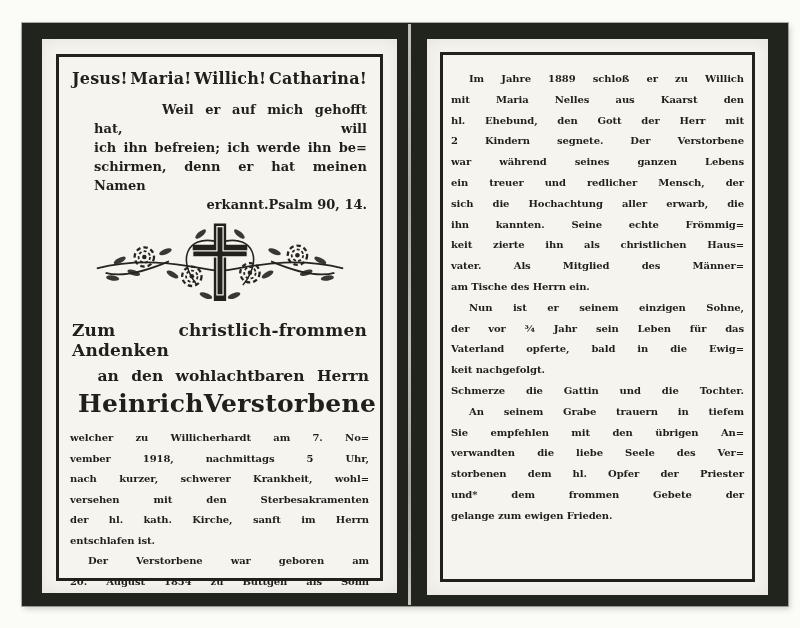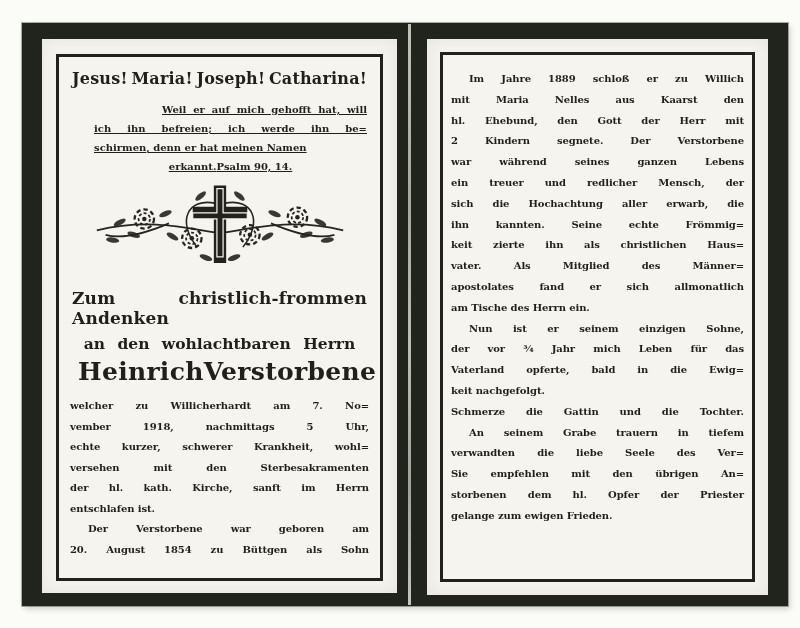--- a/index.html
+++ b/index.html
@@ -29,34 +29,34 @@
   }
   .left  .frame { inset:15px 14px 12px 14px; padding:6px 11px 0 11px; }
   .right .frame { inset:13px 13px 13px 13px; padding:14px 8px 0 8px; }
 
   .invocation {
     display:flex; justify-content:space-between; align-items:baseline;
     font-weight:700; font-size:16px; letter-spacing:.2px;
     margin:6px 2px 10px 2px;
   }
   .quote {
-    margin:12px 2px 0 24px; font-weight:700; font-size:10px; line-height:19px;text-decoration:underline;
+    margin:12px 2px 0 24px; font-weight:700; font-size:13px; line-height:19px;
   }
   .quote .tline-first { text-indent:68px; }
-  .quote-last { display:flex; justify-content:center; }
+  .quote-last { display:flex; justify-content:flex-end; }
 
   .ornament { margin-top:6px; text-align:center; line-height:0; }
 
   .h-memorial {
-    margin:18px 2px 0 2px; font-weight:700; font-size:17px;
+    margin:12px 2px 0 2px; font-weight:700; font-size:17px;
     text-align:justify; text-align-last:justify; letter-spacing:.2px;
   }
   .h-honorific {
     margin:6px 0 0 0; font-weight:700; font-size:15.5px;
-    text-align:center; word-spacing:7px;
+    text-align:right; word-spacing:7px;
   }
   .name-line {
     display:flex; justify-content:space-between; align-items:flex-start;
     margin:4px 8px 0 8px; font-weight:700; font-size:25px; letter-spacing:.3px;
   }
 
   .para { font-weight:700; letter-spacing:-.1px; }
   .left  .para { font-size:10px; line-height:20.5px; margin-top:10px; }
   .left  .para + .para { margin-top:0; }
   .right .para { font-size:10px; line-height:20.8px; }
@@ -70,21 +70,21 @@
 
 <div class="card">
   <div class="fold-line"></div>
 
   <section class="panel left">
     <div class="frame">
 
       <div class="invocation">
         <span>Jesus!</span>
         <span>Maria!</span>
-        <span>Joseph!</span>
+        <span>Willich!</span>
         <span>Catharina!</span>
       </div>
 
       <div class="quote">
         <div>
             <div class="tline tline-first">Weil er auf mich gehofft hat, will</div>
             <div class="tline">ich ihn befreien; ich werde ihn be=</div>
             <div class="tline tline-last">schirmen, denn er hat meinen Namen</div>
           </div>
         <div class="quote-last">
@@ -142,21 +142,21 @@
       <div class="h-honorific">an den wohlachtbaren Herrn</div>
 
       <div class="name-line">
         <span>Heinrich</span>
         <span>Verstorbene</span>
       </div>
 
       <div class="para">
           <div class="tline tline-first">welcher zu Willicherhardt am 7. No=</div>
           <div class="tline">vember 1918, nachmittags 5 Uhr,</div>
-          <div class="tline">echte kurzer, schwerer Krankheit, wohl=</div>
+          <div class="tline">nach kurzer, schwerer Krankheit, wohl=</div>
           <div class="tline">versehen mit den Sterbesakramenten</div>
           <div class="tline">der hl. kath. Kirche, sanft im Herrn</div>
           <div class="tline tline-last">entschlafen ist.</div>
         </div>
 
       <div class="para indent">
           <div class="tline tline-first">Der Verstorbene war geboren am</div>
           <div class="tline">20. August 1854 zu Büttgen als Sohn</div>
         </div>
     </div>
@@ -168,32 +168,32 @@
           <div class="tline tline-first">Im Jahre 1889 schloß er zu Willich</div>
           <div class="tline">mit Maria Nelles aus Kaarst den</div>
           <div class="tline">hl. Ehebund, den Gott der Herr mit</div>
           <div class="tline">2 Kindern segnete. Der Verstorbene</div>
           <div class="tline">war während seines ganzen Lebens</div>
           <div class="tline">ein treuer und redlicher Mensch, der</div>
           <div class="tline">sich die Hochachtung aller erwarb, die</div>
           <div class="tline">ihn kannten. Seine echte Frömmig=</div>
           <div class="tline">keit zierte ihn als christlichen Haus=</div>
           <div class="tline">vater. Als Mitglied des Männer=</div>
-          <div class="tline">apostolates fand er sich allmonatlich</div>
           <div class="tline tline-last">am Tische des Herrn ein.</div>
         </div>
       <div class="para indent">
           <div class="tline tline-first">Nun ist er seinem einzigen Sohne,</div>
-          <div class="tline">der vor ¾ Jahr mich Leben für das</div>
+          <div class="tline">der vor ¾ Jahr sein Leben für das</div>
           <div class="tline">Vaterland opferte, bald in die Ewig=</div>
           <div class="tline tline-last">keit nachgefolgt.</div>
         </div>
       <div class="para indent">
           <div class="tline">Schmerze die Gattin und die Tochter.</div>
           <div class="tline tline-first">An seinem Grabe trauern in tiefem</div>
+          <div class="tline">Sie empfehlen mit den übrigen An=</div>
           <div class="tline">verwandten die liebe Seele des Ver=</div>
-          <div class="tline">Sie empfehlen mit den übrigen An=</div>
           <div class="tline">storbenen dem hl. Opfer der Priester</div>
+          <div class="tline">und* dem frommen Gebete der</div>
           <div class="tline tline-last">gelange zum ewigen Frieden.</div>
         </div>
     </div>
   </section>
 </div>
 
 </body></html>

